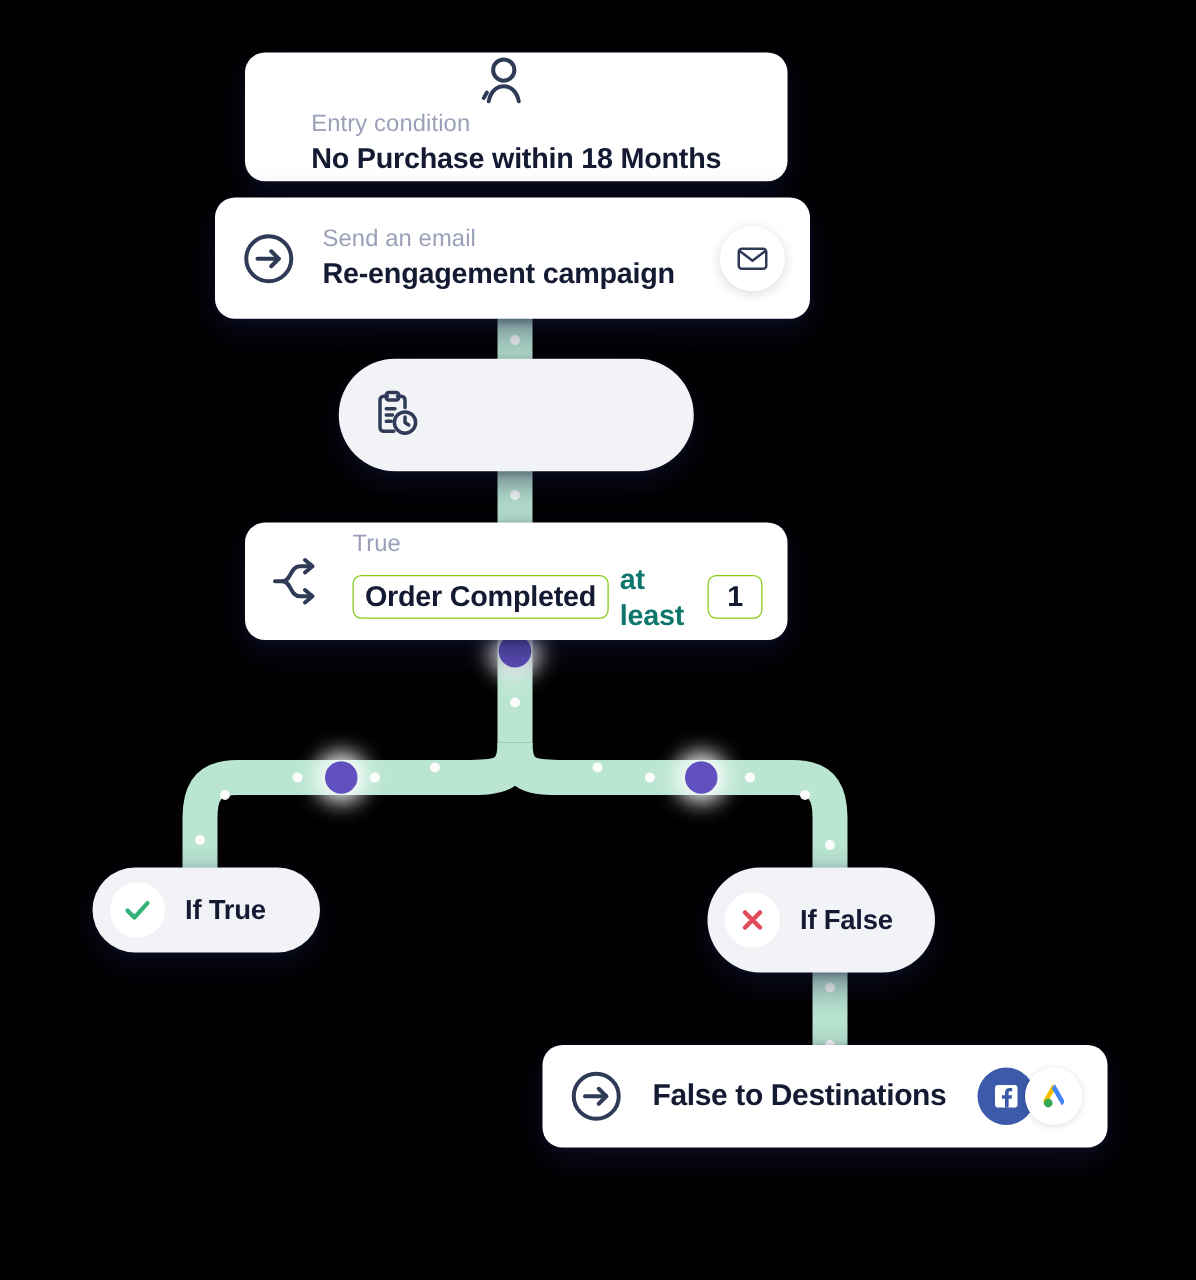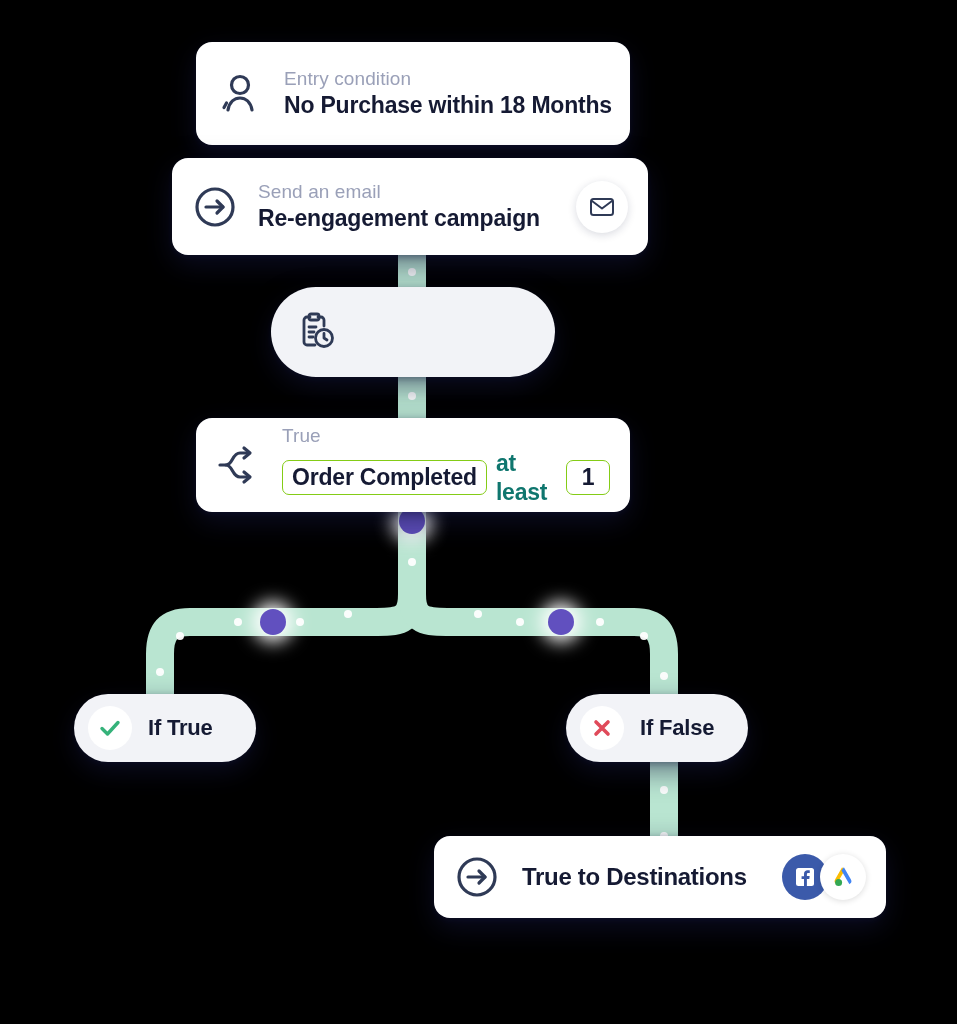--- a/index.html
+++ b/index.html
@@ -70,26 +70,26 @@
   .node-value {
     color: #151a33;
     font-size: 23px;
     line-height: 29px;
     font-weight: 700;
     letter-spacing: -0.2px;
     white-space: nowrap;
   }
 
   
-  #node-entry     { left: 196px; top: 42px;  width: 434px; height: 103px; padding: 0 20px; }
+  #node-entry     { left: 196px; top: 42px;  width: 434px; height: 103px; padding: 0 20px; flex-direction: column; }
   #node-email     { left: 172px; top: 158px; width: 476px; height: 97px;  padding: 0 20px; }
   #node-wait      { left: 271px; top: 287px; width: 284px; height: 90px;  padding: 0 22px; }
   #node-split     { left: 196px; top: 418px; width: 434px; height: 94px;  padding: 0 20px; }
   #node-if-true   { left: 74px;  top: 694px; width: 182px; height: 68px;  padding: 0 14px; }
-  #node-if-false  { left: 566px; top: 694px; width: 182px; height: 68px;  padding: 0 14px; }
+  #node-if-false  { left: 566px; top: 694px; width: 182px; height: 84px;  padding: 0 14px; }
   #node-dest      { left: 434px; top: 836px; width: 452px; height: 82px;  padding: 0 20px; }
 
   .branch-node {
     background: #f2f3f7;
     border-radius: 999px;
   }
   .branch-badge {
     width: 44px; height: 44px;
     border-radius: 50%;
     background: #ffffff;
@@ -328,21 +328,21 @@
   </div>
 
   <div class="node" id="node-dest">
     <span class="node-icon icon-gap-dest">
       <svg width="46" height="46" viewBox="0 0 46 46" fill="none" stroke="#2f3a56" stroke-width="3.2" stroke-linecap="round" stroke-linejoin="round">
         <circle cx="23" cy="23" r="18"></circle>
         <path d="M14 23h17"></path>
         <path d="M25 17l6 6-6 6"></path>
       </svg>
     </span>
-    <span class="dest-title">True to Destinations</span>
+    <span class="dest-title">False to Destinations</span>
     <span class="dest-logos">
       <span class="logo-circle logo-gads" style="order:2">
         <svg width="28" height="28" viewBox="0 0 28 28">
           <path d="M13.1 4.3 L6.2 16.3 a3.5 3.5 0 0 0 1.2 4.8 l0.2 0.1 L15.6 7.6 z" fill="#fbbc04"></path>
           <path d="M14.9 4.3 L21.8 16.3 a3.5 3.5 0 0 1 -1.2 4.8 l-0.2 0.1 L12.4 7.6 z" fill="#4285f4"></path>
           <circle cx="9.6" cy="19.4" r="3.5" fill="#34a853"></circle>
         </svg>
       </span>
       <span class="logo-circle logo-fb" style="order:1">
         <svg width="30" height="30" viewBox="0 0 30 30">

